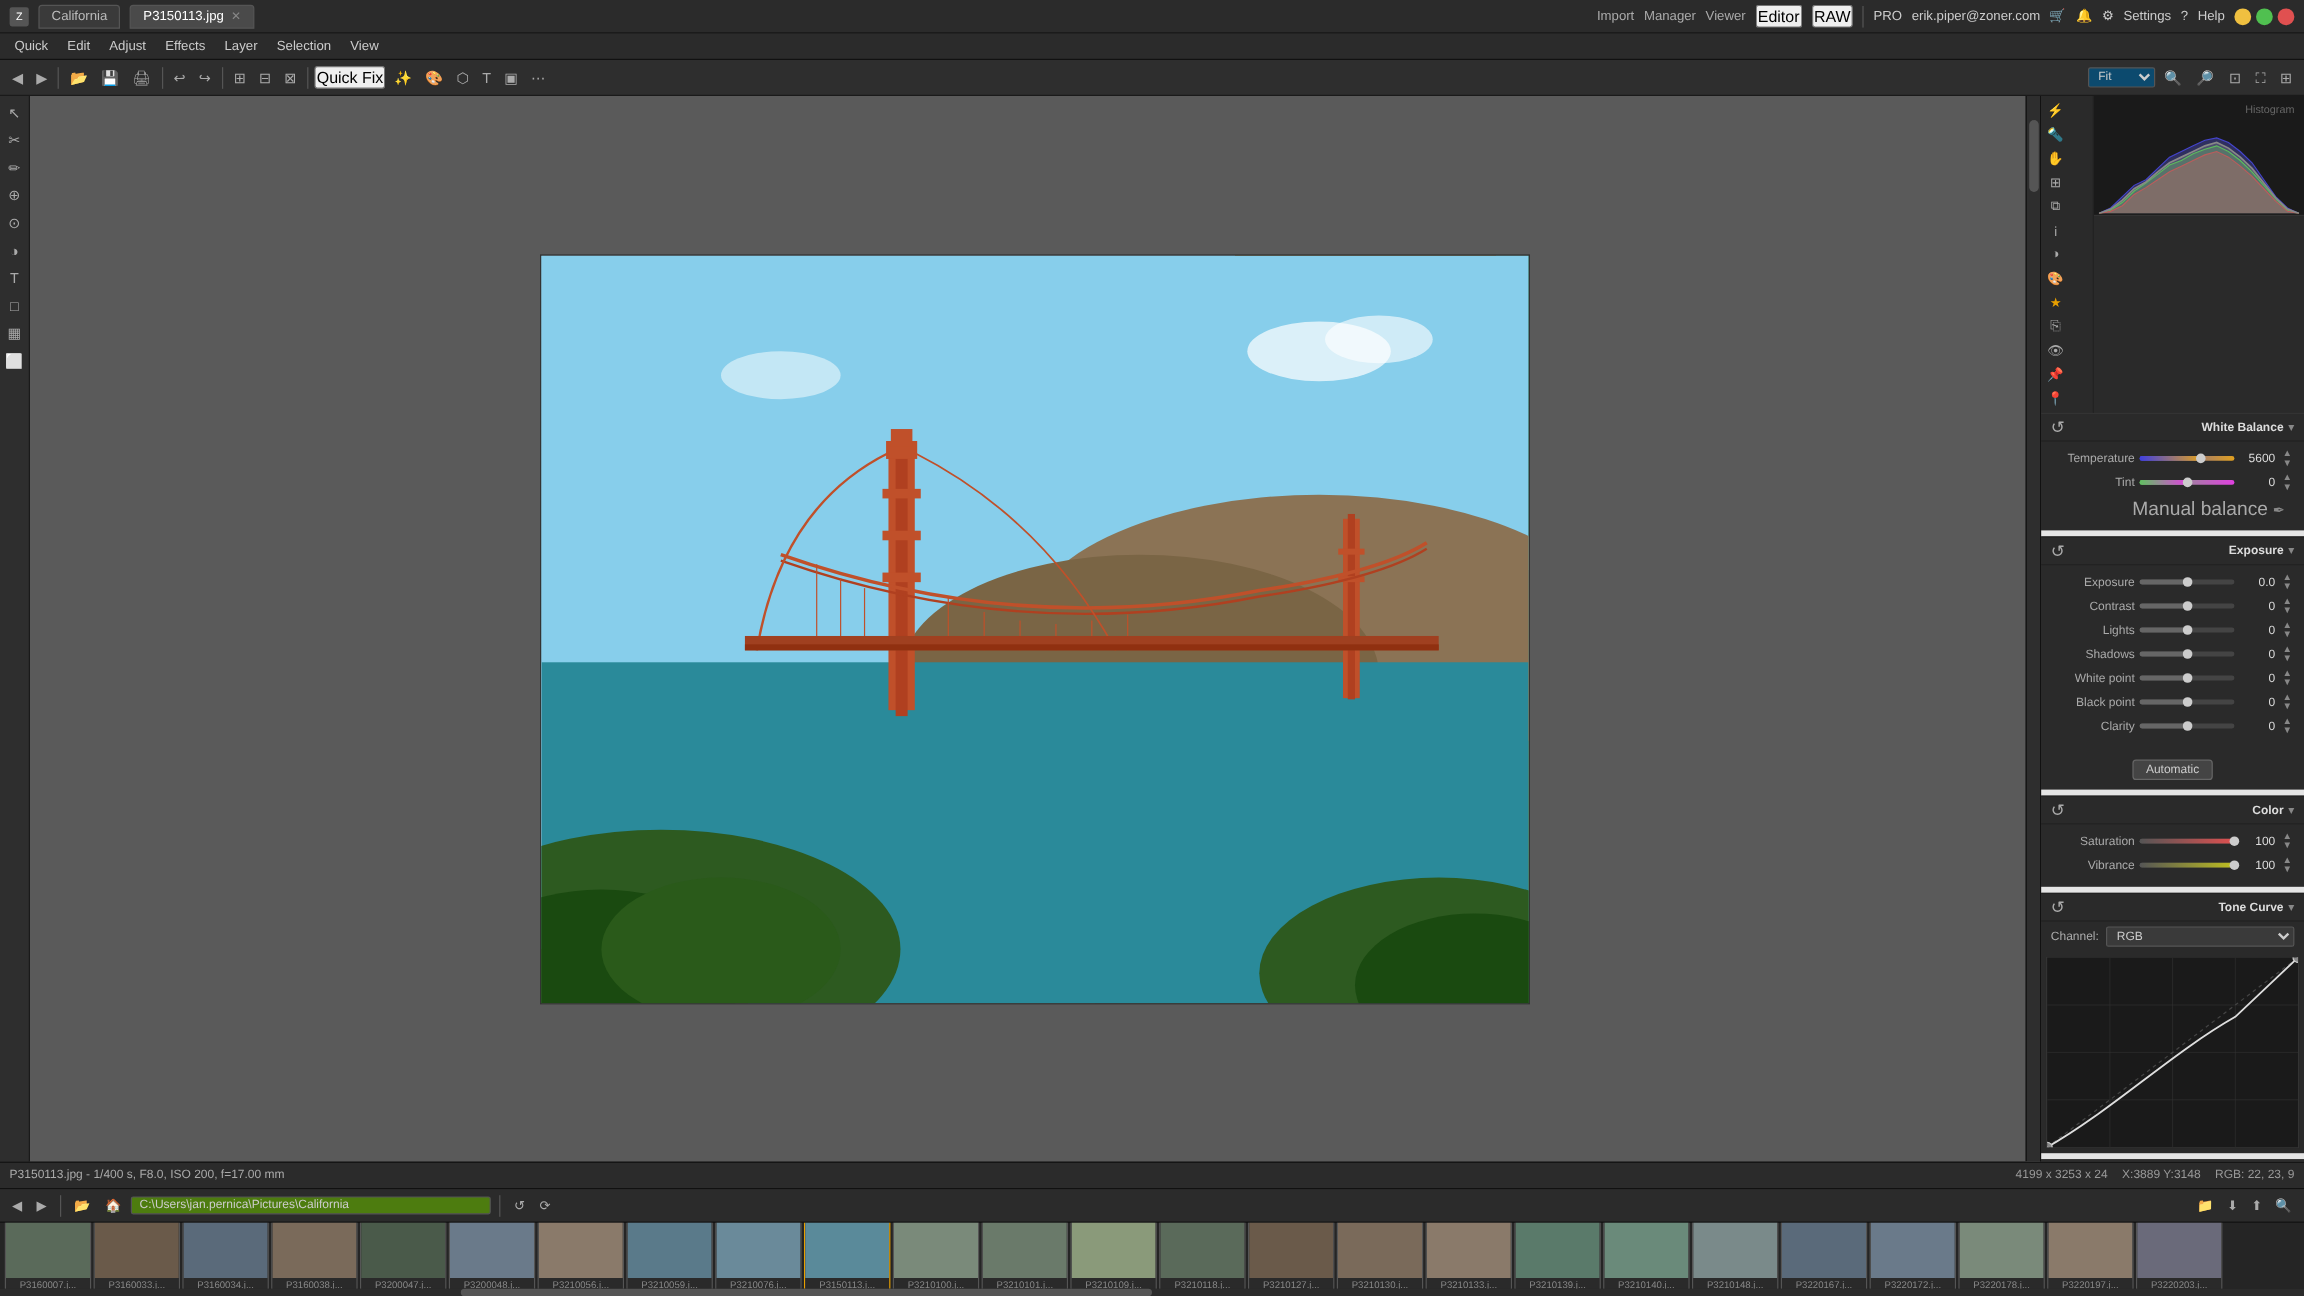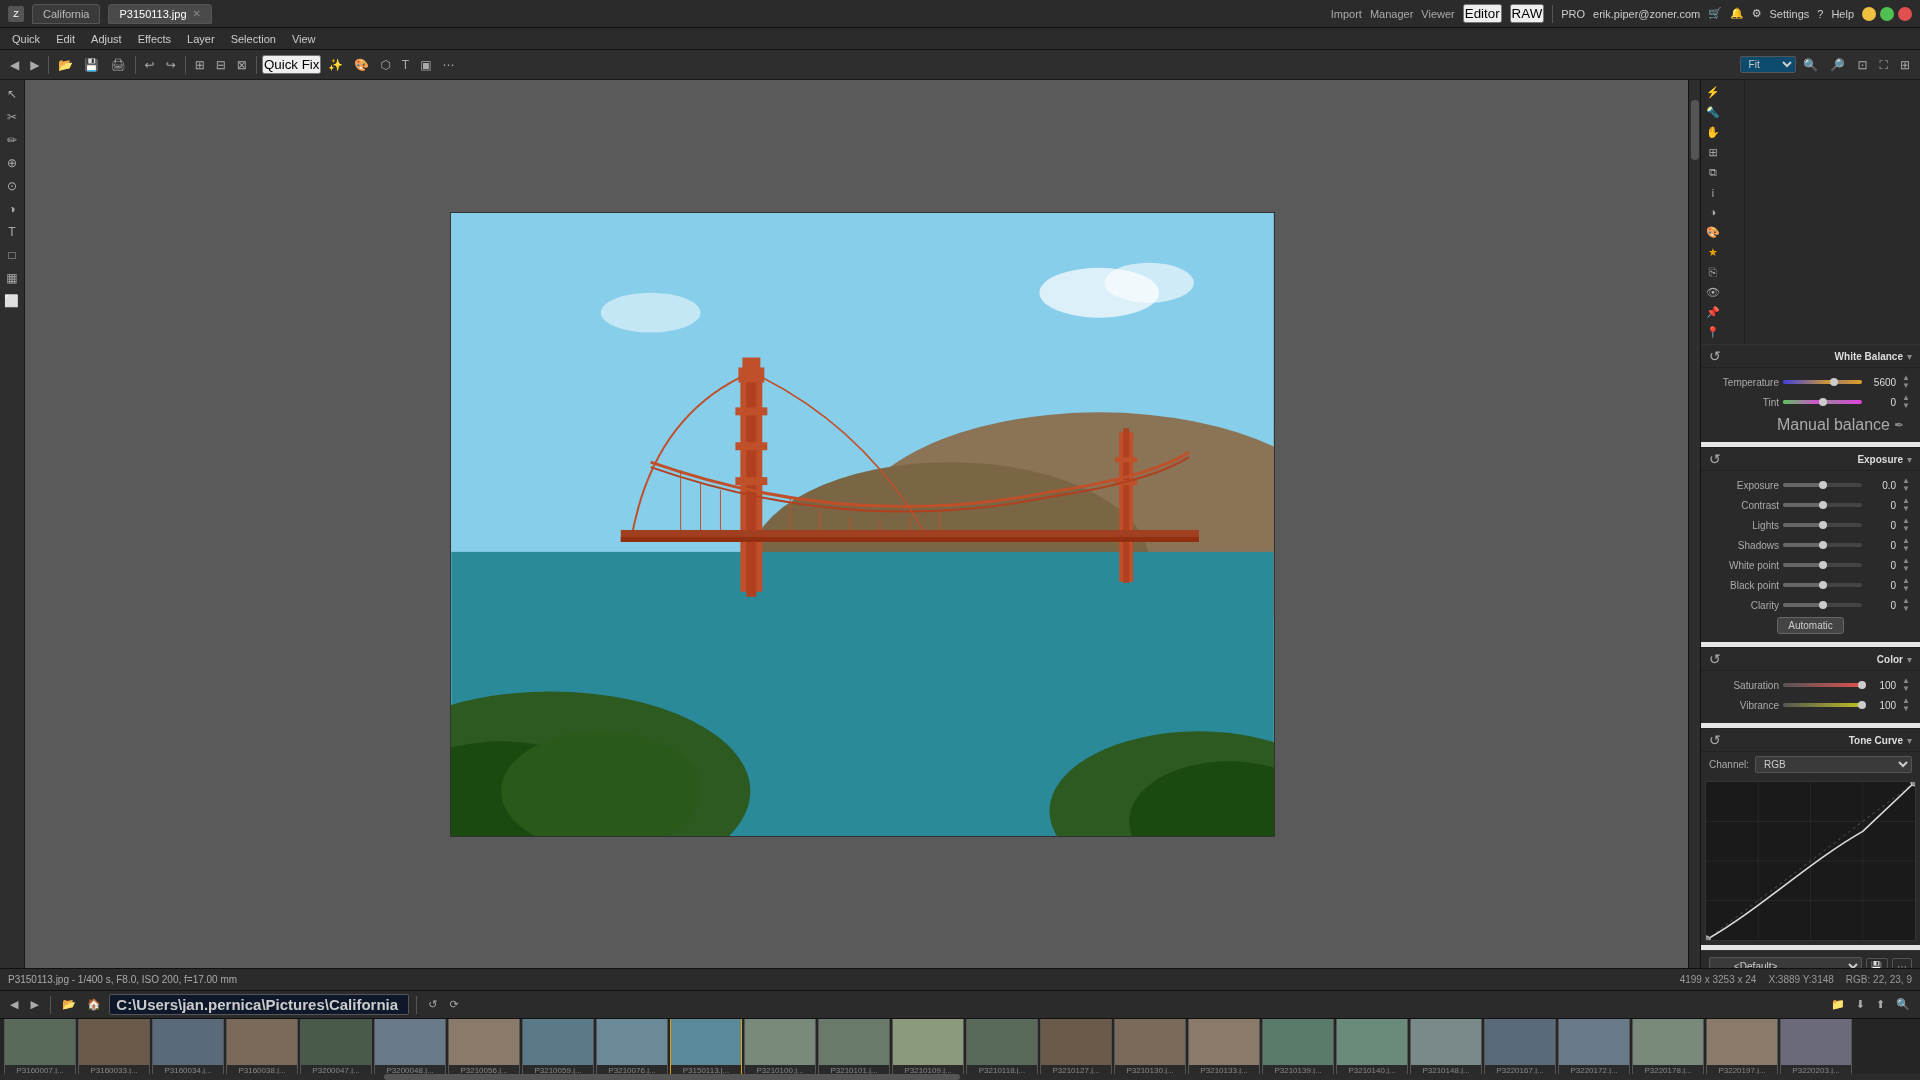--- a/index.html
+++ b/index.html
@@ -41,21 +41,21 @@
 
     
     #status-bar { height: 22px; background: #2b2b2b; display: flex; align-items: center; padding: 0 8px; gap: 12px; border-top: 1px solid #111; font-size: 10px; color: #999; }
     #status-bar .status-info { color: #aaa; }
     #status-bar .right-info { margin-left: auto; display: flex; gap: 12px; }
 
     
     #thumbnail-strip { height: 90px; background: #252525; border-top: 1px solid #111; display: flex; flex-direction: column; }
     #thumb-toolbar { height: 28px; background: #2b2b2b; display: flex; align-items: center; padding: 0 6px; gap: 4px; border-bottom: 1px solid #111; }
     #thumb-toolbar .th-btn { background: none; border: none; color: #aaa; cursor: pointer; font-size: 11px; padding: 2px 4px; border-radius: 2px; }
-    #thumb-toolbar .th-path { background: #0f172a; border: 1px solid #555; color: #ccc; padding: 1px 6px; font-size: 15px; border-radius: 2px; flex: 1; max-width: 300px; font-weight: bold; }
+    #thumb-toolbar .th-path { background: #4d7c0f; border: 1px solid #555; color: #ccc; padding: 1px 6px; font-size: 10px; border-radius: 2px; flex: 1; max-width: 300px; }
     #thumb-list { display: flex; flex: 1; align-items: center; padding: 2px 4px; gap: 2px; overflow: hidden; }
     .thumb-item { width: 72px; height: 60px; background: #333; border: 1px solid #555; border-radius: 2px; flex-shrink: 0; cursor: pointer; position: relative; overflow: hidden; display: flex; flex-direction: column; }
     .thumb-item.active { border-color: #e8a000; }
     .thumb-img { flex: 1; background: #4a5a6a; }
     .thumb-name { font-size: 8px; color: #888; padding: 1px 2px; text-align: center; background: #2a2a2a; white-space: nowrap; overflow: hidden; text-overflow: ellipsis; }
 
     
     #right-panel { width: 220px; background: #2a2a2a; border-left: 1px solid #111; display: flex; flex-direction: column; overflow-y: auto; }
     #right-panel::-webkit-scrollbar { width: 6px; }
     #right-panel::-webkit-scrollbar-track { background: #222; }
@@ -285,20 +285,30 @@
         <button class="ri-btn" style="width:20px;height:20px;background:none;border:none;color:#aaa;cursor:pointer;display:flex;align-items:center;justify-content:center;font-size:11px;">ℹ</button>
         <button class="ri-btn" style="width:20px;height:20px;background:none;border:none;color:#aaa;cursor:pointer;display:flex;align-items:center;justify-content:center;font-size:11px;">◑</button>
         <button class="ri-btn" style="width:20px;height:20px;background:none;border:none;color:#aaa;cursor:pointer;display:flex;align-items:center;justify-content:center;font-size:11px;">🎨</button>
         <button class="ri-btn" style="width:20px;height:20px;background:none;border:none;color:#e8a000;cursor:pointer;display:flex;align-items:center;justify-content:center;font-size:11px;">★</button>
         <button class="ri-btn" style="width:20px;height:20px;background:none;border:none;color:#aaa;cursor:pointer;display:flex;align-items:center;justify-content:center;font-size:11px;">⎘</button>
         <button class="ri-btn" style="width:20px;height:20px;background:none;border:none;color:#aaa;cursor:pointer;display:flex;align-items:center;justify-content:center;font-size:11px;">👁</button>
         <button class="ri-btn" style="width:20px;height:20px;background:none;border:none;color:#e8a000;cursor:pointer;display:flex;align-items:center;justify-content:center;font-size:11px;">📌</button>
         <button class="ri-btn" style="width:20px;height:20px;background:none;border:none;color:#aaa;cursor:pointer;display:flex;align-items:center;justify-content:center;font-size:11px;">📍</button>
       </div>
 
+      <div id="histogram" style="flex:1;height:100px;background:#1a1a1a;border-bottom:1px solid #333;position:relative;overflow:hidden;">
+        <div style="text-align:right;font-size:9px;color:#666;padding:2px 4px;">Histogram</div>
+        <svg width="100%" height="85px" viewBox="0 0 170 85" preserveAspectRatio="none">
+
+          <polyline points="0,85 10,80 20,70 30,60 40,55 50,45 60,35 70,30 80,25 90,20 100,18 110,22 120,30 130,40 140,55 150,70 160,80 170,85" fill="rgba(80,80,200,0.4)" stroke="#4444cc" stroke-width="1"></polyline>
+          <polyline points="0,85 10,82 20,75 30,65 40,58 50,50 60,42 70,38 80,32 90,28 100,25 110,30 120,38 130,48 140,60 150,72 160,82 170,85" fill="rgba(80,180,80,0.4)" stroke="#44cc44" stroke-width="1"></polyline>
+          <polyline points="0,85 10,83 20,78 30,68 40,62 50,55 60,48 70,43 80,38 90,33 100,30 110,35 120,43 130,52 140,63 150,74 160,83 170,85" fill="rgba(200,80,80,0.4)" stroke="#cc4444" stroke-width="1"></polyline>
+          <polyline points="0,85 10,81 20,73 30,63 40,57 50,48 60,40 70,35 80,30 90,25 100,22 110,27 120,35 130,45 140,58 150,71 160,81 170,85" fill="rgba(150,150,150,0.3)" stroke="#888" stroke-width="1.5"></polyline>
+        </svg>
+      </div>
     </div>
 
     <div style="display:flex; align-items:center; padding:3px 8px; border-bottom:1px solid #222;">
       <button style="background:none;border:none;color:#aaa;cursor:pointer;font-size:14px;">↺</button>
       <div style="flex:1;"></div>
       <span style="font-size:10px;color:#ddd;font-weight:bold;">White Balance</span>
       <span style="font-size:10px;color:#888;margin-left:4px;">▾</span>
     </div>
 
     <div class="panel-section">
@@ -419,21 +429,21 @@
           <div class="slider-track">
             <div class="slider-fill" style="width:50%;"></div>
             <div class="slider-thumb" style="left:50%;"></div>
           </div>
           <span class="slider-value">0</span>
           <div class="slider-stepper">
             <button class="stepper-btn">▲</button>
             <button class="stepper-btn">▼</button>
           </div>
         </div>
-        <div style="text-align:center;margin-top:4px;">
+        <div style="text-align:center;margin-top:20px;">
           <button class="auto-btn">Automatic</button>
         </div>
       </div>
     </div>
 
     <div class="panel-section">
       <div style="display:flex;align-items:center;padding:3px 8px;border-bottom:1px solid #222;border-top:1px solid #222;">
         <button style="background:none;border:none;color:#aaa;cursor:pointer;font-size:14px;">↺</button>
         <div style="flex:1;"></div>
         <span style="font-size:10px;color:#ddd;font-weight:bold;">Color</span>

